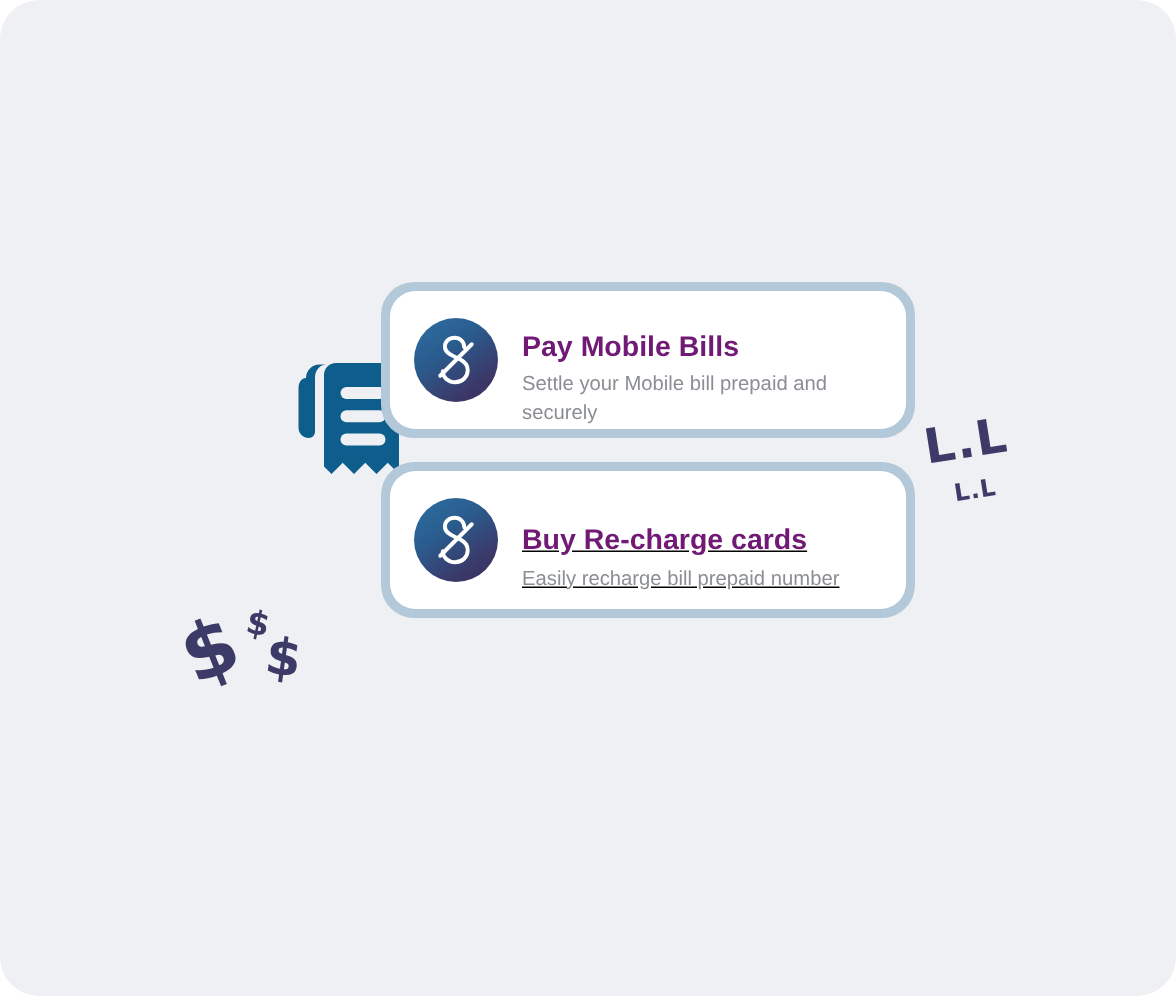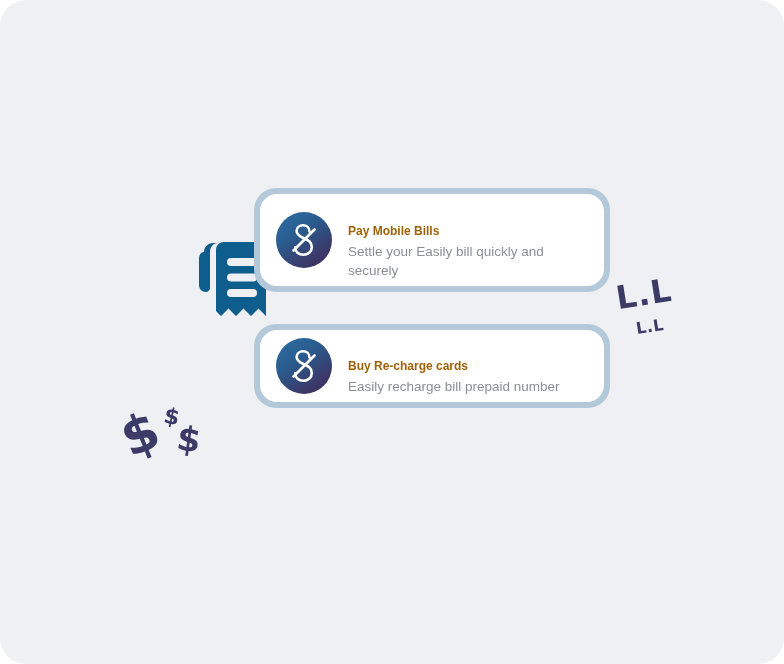--- a/index.html
+++ b/index.html
@@ -90,21 +90,21 @@
   .card-frame {
     position: absolute;
     left: 254px;
     width: 356px;
     background: #b3c8d8;
     border-radius: 22px;
     padding: 6px;
     box-sizing: border-box;
   }
   .card-frame.first  { top: 188px; height: 104px; }
-  .card-frame.second { top: 324px; height: 84px; }
+  .card-frame.second { top: 308px; height: 104px; text-decoration: underline; }
 
   .card {
     width: 100%;
     height: 100%;
     background: #ffffff;
     border-radius: 17px;
     box-sizing: border-box;
     display: flex;
     align-items: center;
     padding: 0 18px 0 16px;
@@ -122,23 +122,23 @@
     justify-content: center;
   }
 
   .card-text {
     display: flex;
     flex-direction: column;
     justify-content: center;
     min-width: 0;
   }
   .card-title {
-    font-size: 12px;
-    font-weight: 700;
-    color: #a16207;
+    font-size: 19px;
+    font-weight: 700;
+    color: #701a75;
     line-height: 1.25;
     margin-bottom: 4px;
     white-space: nowrap;
     margin-top: 24px;
   }
   .card-desc {
     font-size: 13.5px;
     font-weight: 400;
     color: #8b8e94;
     line-height: 1.38;
@@ -173,21 +173,21 @@
       <div class="badge">
         <svg viewBox="0 0 56 56" width="56" height="56" aria-hidden="true">
           <path d="M33.5 19.5 C33.5 15.8 30.6 13.2 27 13.2 C23.4 13.2 20.6 15.7 20.6 19.0
                    C20.6 22.6 23.6 24.3 27.4 26.0 C31.9 28.0 35.8 29.9 35.8 34.9
                    C35.8 39.3 32.2 42.8 27.4 42.8 C22.6 42.8 19.2 39.6 19.2 35.4" fill="none" stroke="#ffffff" stroke-width="2.6" stroke-linecap="round"></path>
           <line x1="17.5" y1="38.5" x2="38.5" y2="17.5" stroke="#ffffff" stroke-width="2.6" stroke-linecap="round"></line>
         </svg>
       </div>
       <div class="card-text">
         <div class="card-title">Pay Mobile Bills</div>
-        <div class="card-desc">Settle your Easily bill quickly and securely</div>
+        <div class="card-desc">Settle your Mobile bill prepaid and securely</div>
       </div>
     </div>
   </div>
 
   <div class="card-frame second">
     <div class="card">
       <div class="badge">
         <svg viewBox="0 0 56 56" width="56" height="56" aria-hidden="true">
           <path d="M33.5 19.5 C33.5 15.8 30.6 13.2 27 13.2 C23.4 13.2 20.6 15.7 20.6 19.0
                    C20.6 22.6 23.6 24.3 27.4 26.0 C31.9 28.0 35.8 29.9 35.8 34.9

